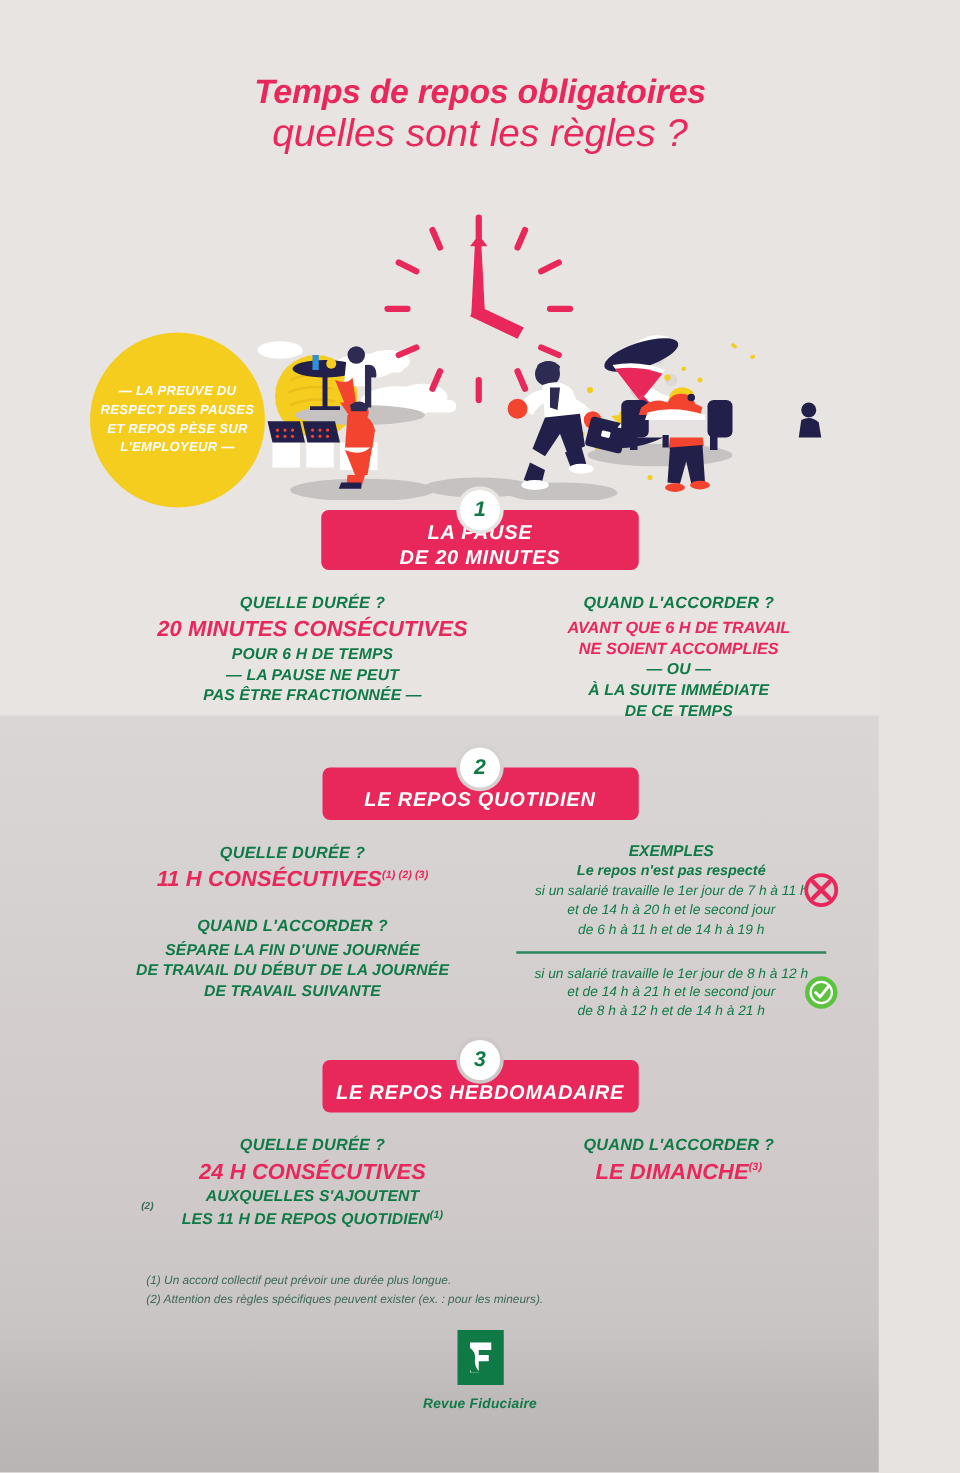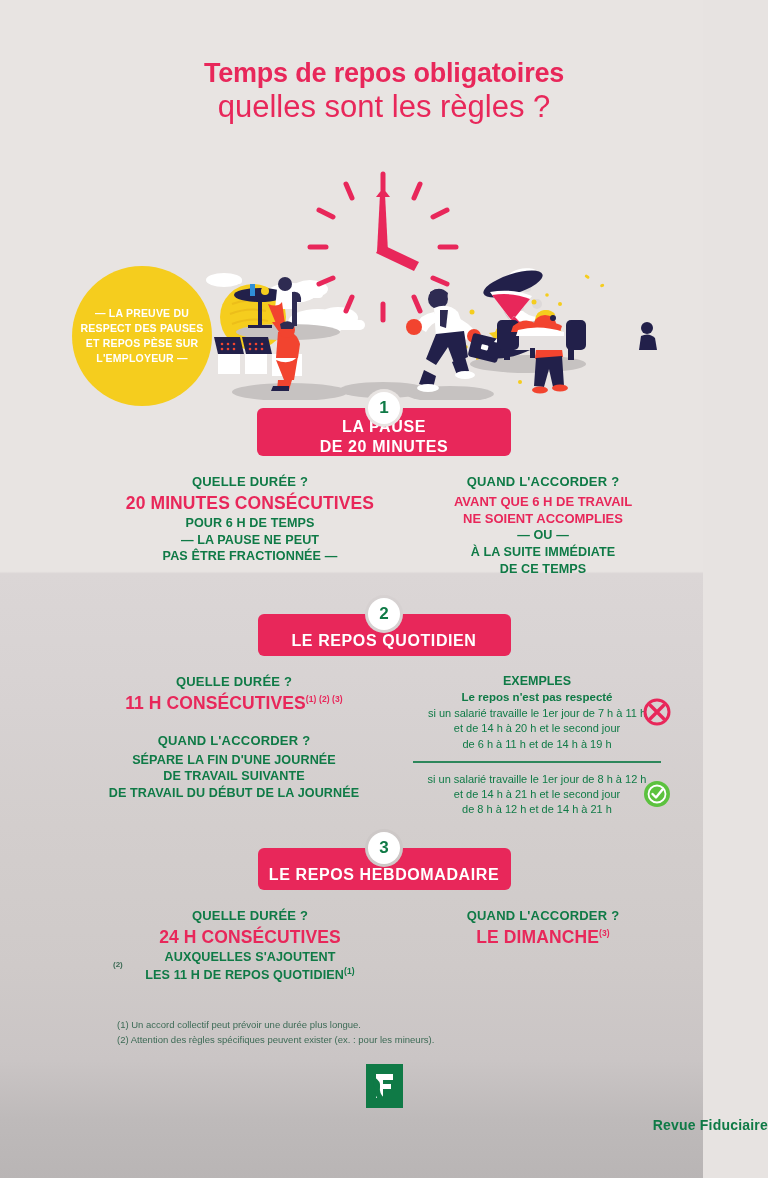--- a/index.html
+++ b/index.html
@@ -16,20 +16,21 @@
     background:linear-gradient(180deg,
       #e8e4e2 0%,
       #e8e4e2 48.5%,
       #dbd6d6 48.7%,
       #d7d2d2 60%,
       #d3cecd 70%,
       #cfcac9 82%,
       #cac5c5 90%,
       #bebaba 95%,
       #b9b5b5 100%);
+    font-style:italic;
   }
 
   
   .header{position:absolute;top:58px;left:0;width:768px;text-align:center;}
   .title-1{
     color:#e8275a;font-size:27px;font-weight:bold;letter-spacing:-0.2px;
     line-height:1.12;margin:0;
   }
   .title-2{
     color:#e8275a;font-size:31px;font-weight:normal;letter-spacing:0px;
@@ -132,21 +133,21 @@
   }
   .footnotes div{margin:0;}
 
   
   .footer{position:absolute;left:0;top:1064px;width:768px;text-align:center;}
   .logo-mark{
     width:37px;height:44px;background:#0f7a46;margin:0 auto;
     display:flex;align-items:center;justify-content:center;
   }
   .logo-text{
-    color:#0f7a46;font-size:14px;font-weight:bold;margin-top:9px;letter-spacing:0.2px;text-align:right;
+    color:#0f7a46;font-size:11px;font-weight:bold;margin-top:9px;letter-spacing:0.2px;
   }
 </style>
 </head>
 <body>
 
 <div class="page">
 
   <div class="header">
     <div class="title-1">Temps de repos obligatoires</div>
     <div class="title-2">quelles sont les règles ?</div>
@@ -366,22 +367,22 @@
       <span class="line">LE REPOS QUOTIDIEN</span>
     </div>
     <div class="cols">
       <div class="col" id="s2-left">
         <div class="q-head">QUELLE DURÉE ?</div>
         <div class="hl">
           <span>11 H CONSÉCUTIVES</span><span class="sup-pink">(1) (2) (3)</span>
         </div>
         <div class="q-head" style="margin-top:18px;">QUAND L'ACCORDER ?</div>
         <div class="sub">SÉPARE LA FIN D'UNE JOURNÉE</div>
+        <div class="sub">DE TRAVAIL DU DÉBUT DE LA JOURNÉE</div>
         <div class="sub">DE TRAVAIL SUIVANTE</div>
-        <div class="sub">DE TRAVAIL DU DÉBUT DE LA JOURNÉE</div>
       </div>
       <div class="col" id="s2-right">
         <div class="ex-title">EXEMPLES</div>
         <div class="ex-wrap">
           <div class="ex-sub">Le repos n'est pas respecté</div>
           <div class="ex-body">si un salarié travaille le 1er jour de 7 h à 11 h</div>
           <div class="ex-body">et de 14 h à 20 h et le second jour</div>
           <div class="ex-body">de 6 h à 11 h et de 14 h à 19 h</div>
           <div class="ex-icon" style="top:8px;">
             <svg width="28" height="28" viewBox="0 0 28 28">

